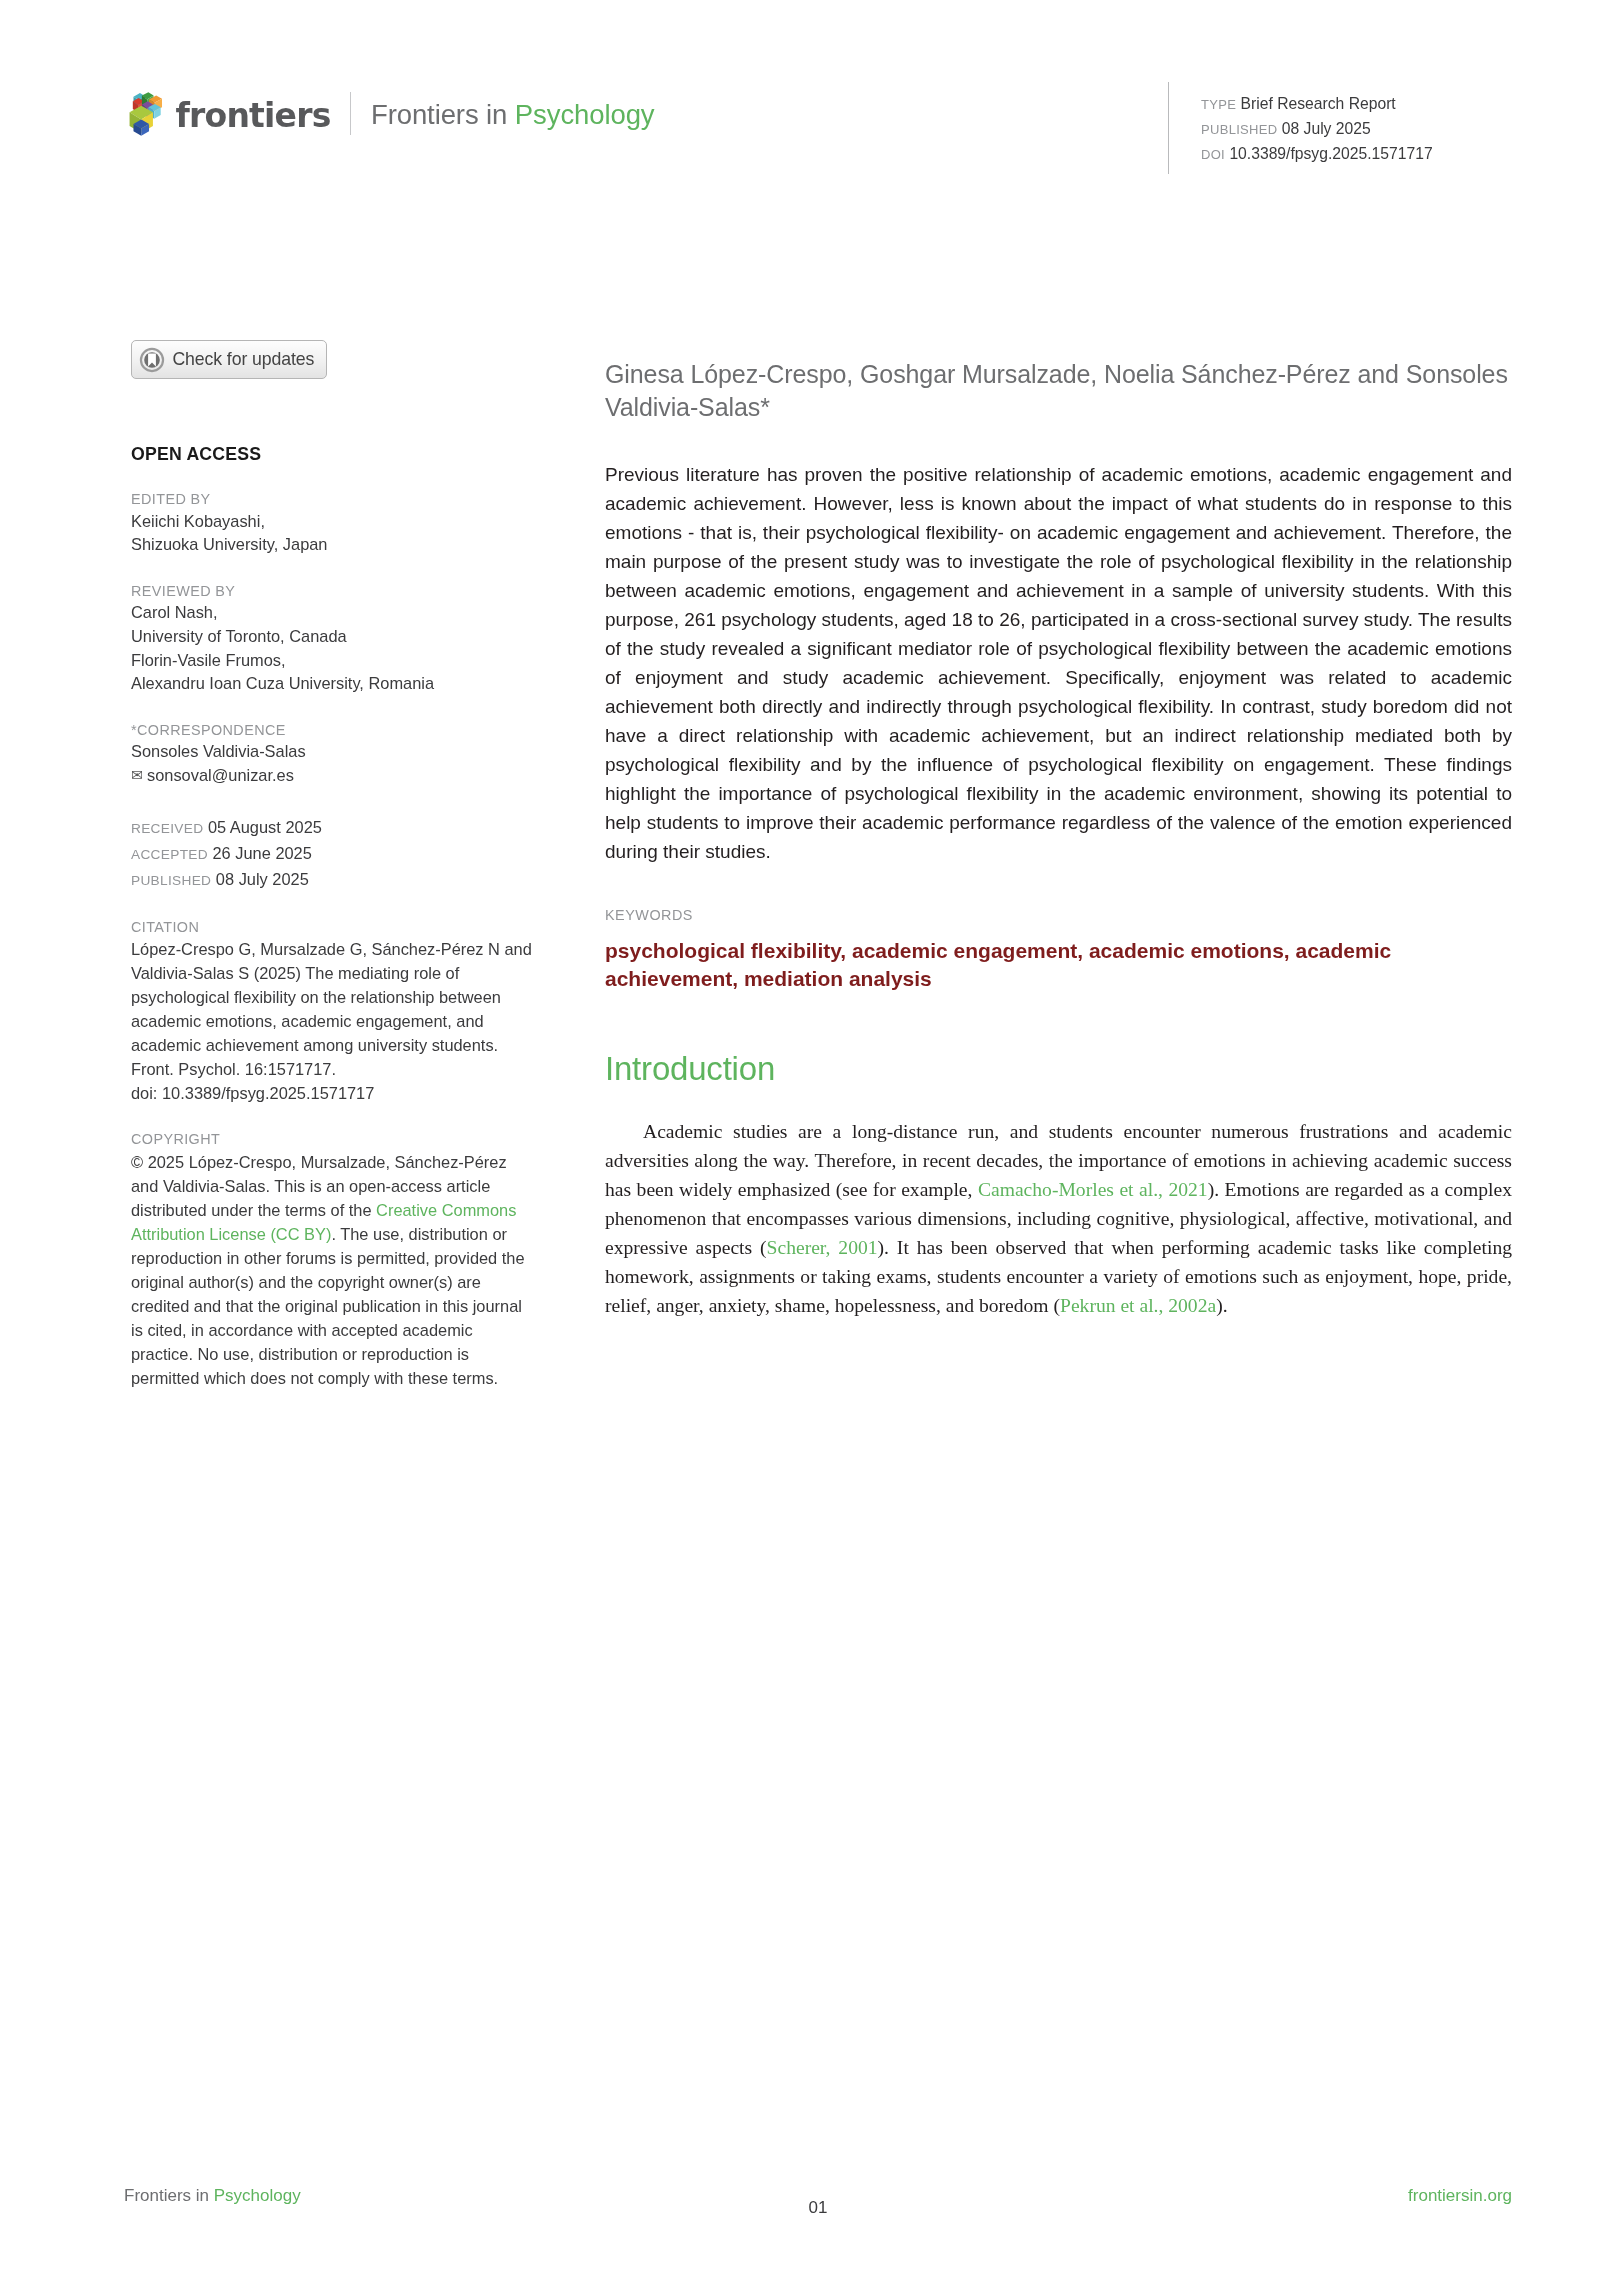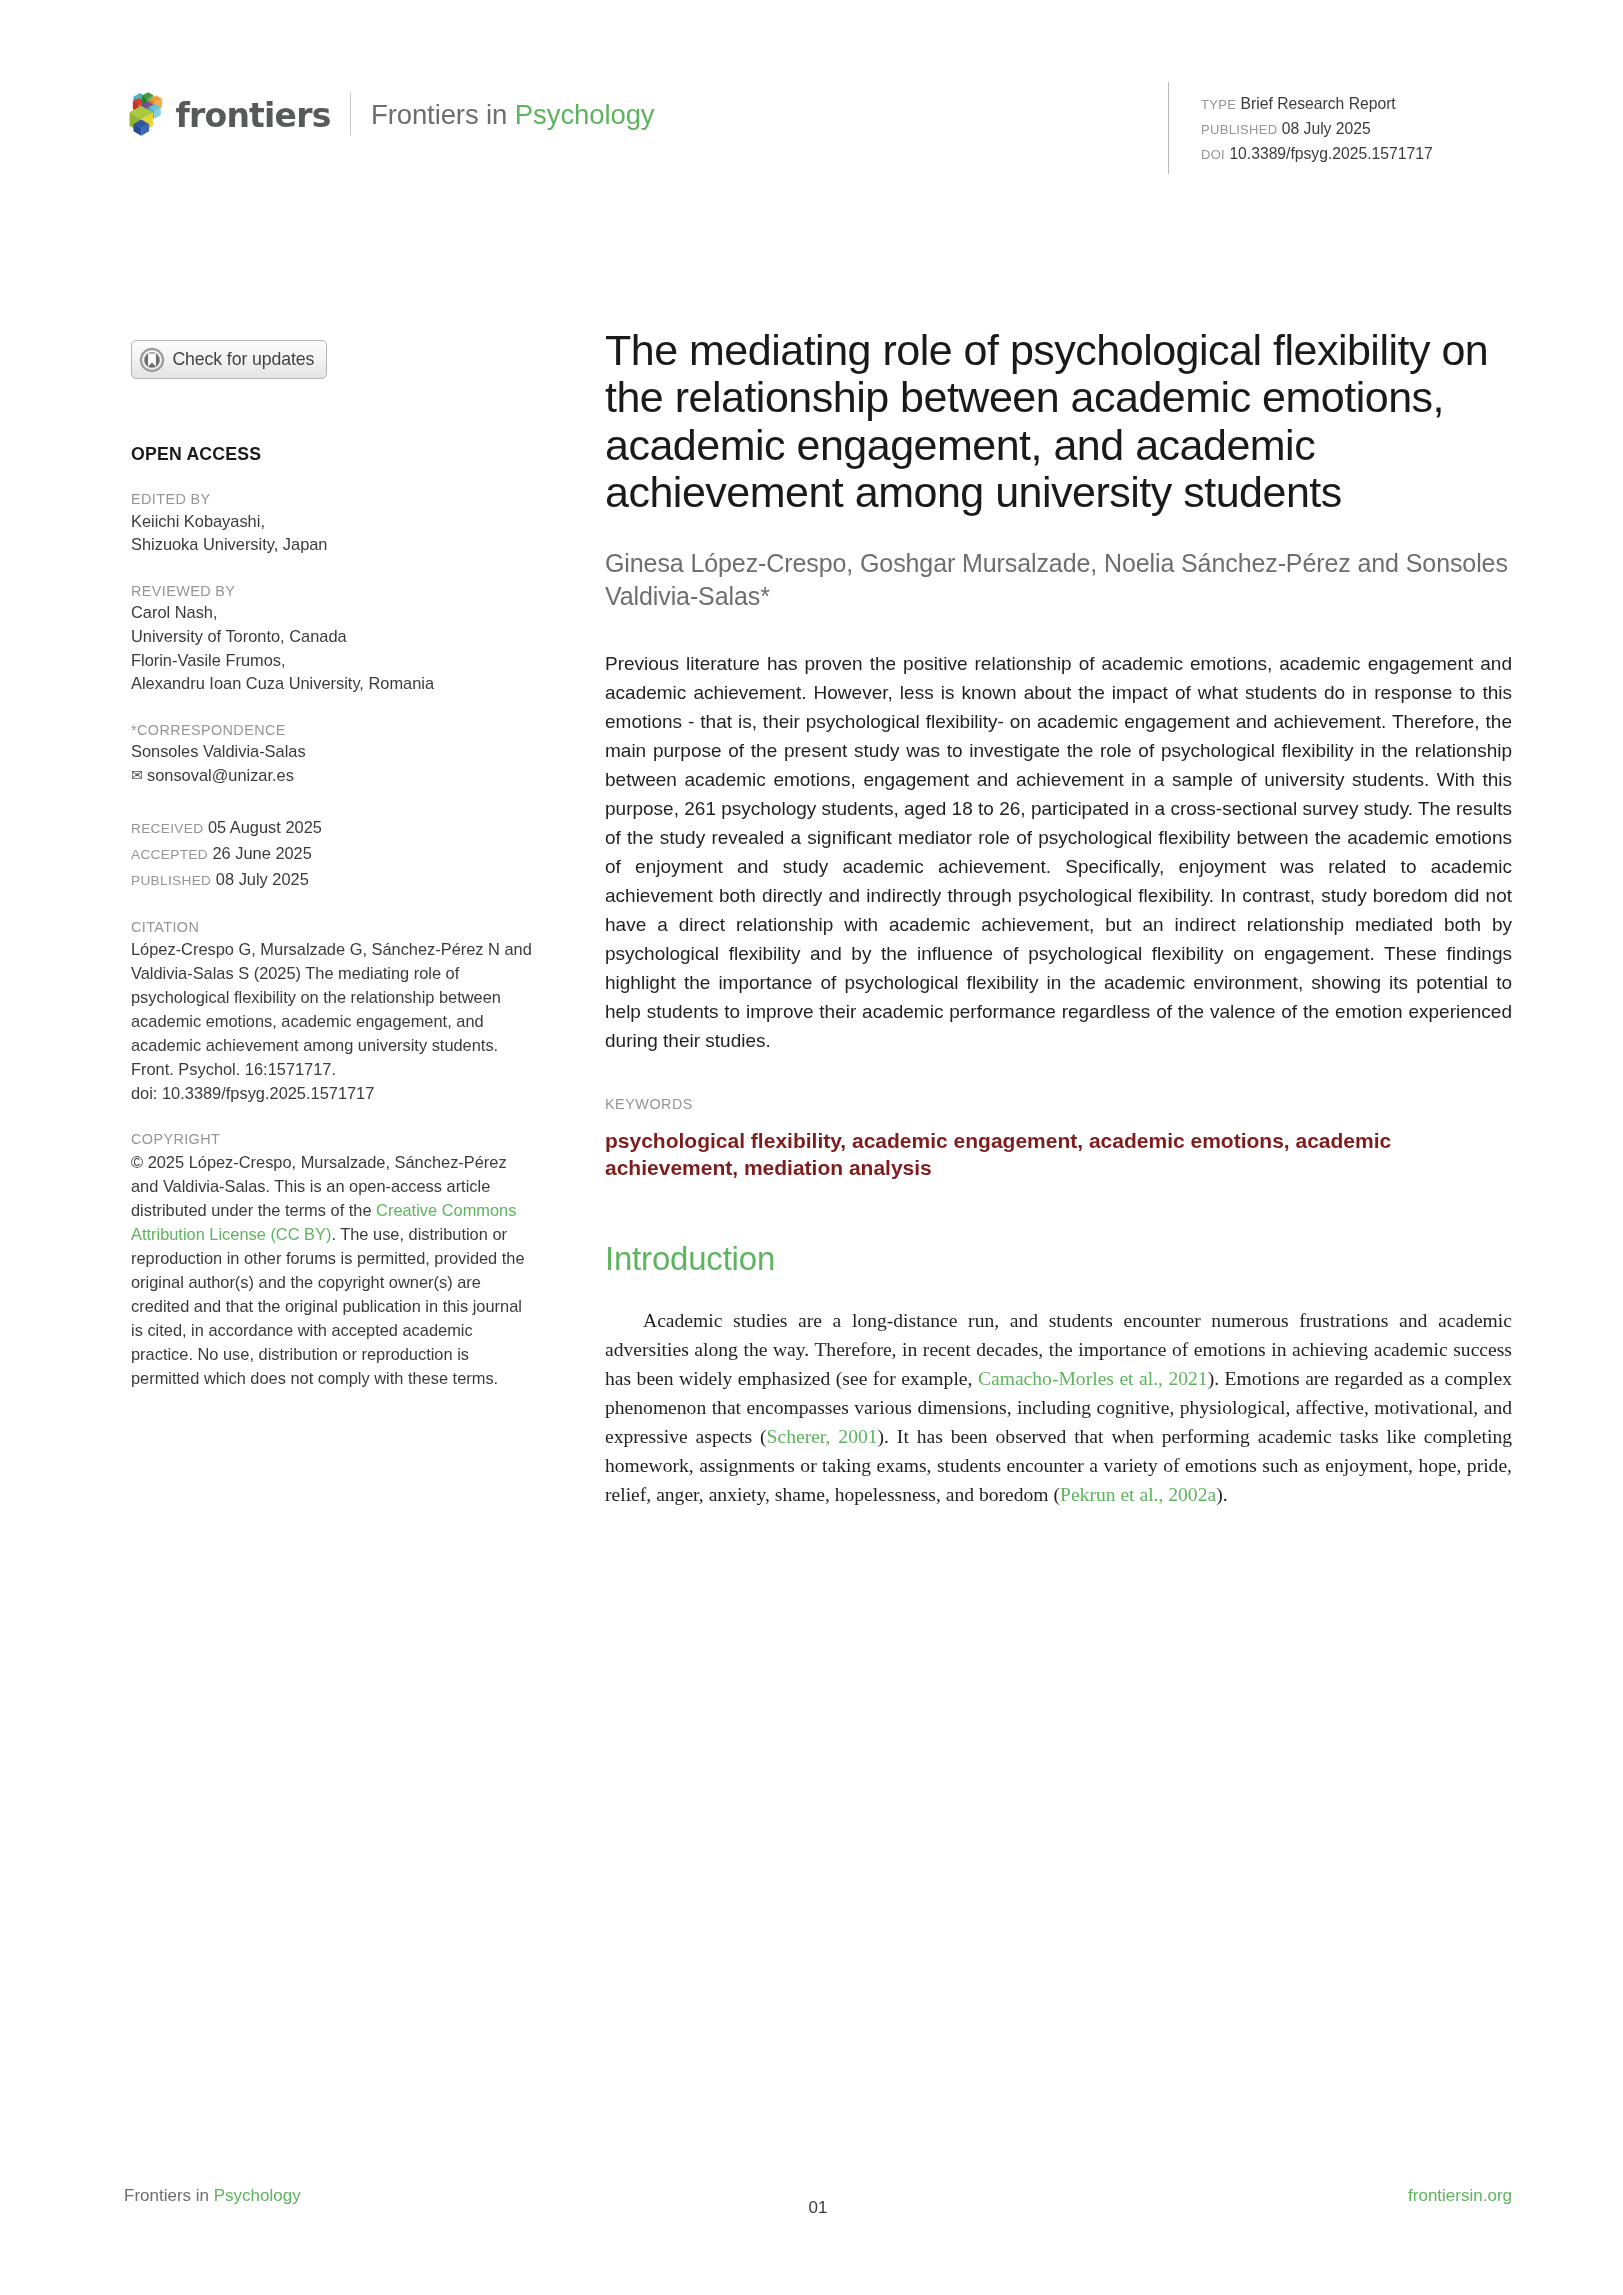--- a/index.html
+++ b/index.html
@@ -413,21 +413,20 @@
 
     <div class="sect">
       <div class="sect-label">COPYRIGHT</div>
       <div class="sect-para"><span>© 2025 López-Crespo, Mursalzade, Sánchez-Pérez and Valdivia-Salas. This is an open-access article distributed under the terms of the </span><span class="lnk">Creative Commons Attribution License (CC BY)</span><span>. The use, distribution or reproduction in other forums is permitted, provided the original author(s) and the copyright owner(s) are credited and that the original publication in this journal is cited, in accordance with accepted academic practice. No use, distribution or reproduction is permitted which does not comply with these terms.</span></div>
     </div>
 
   </div>
 
   <div class="rightcol">
 
-    <h1 class="article-title">The mediating role of psychological flexibility on the relationship between academic emotions, academic engagement, and academic achievement among university students</h1>
 
     <div class="authors">Ginesa López-Crespo, Goshgar Mursalzade, Noelia Sánchez-Pérez and Sonsoles Valdivia-Salas*</div>
 
 
     <div class="abstract">Previous literature has proven the positive relationship of academic emotions, academic engagement and academic achievement. However, less is known about the impact of what students do in response to this emotions - that is, their psychological flexibility- on academic engagement and achievement. Therefore, the main purpose of the present study was to investigate the role of psychological flexibility in the relationship between academic emotions, engagement and achievement in a sample of university students. With this purpose, 261 psychology students, aged 18 to 26, participated in a cross-sectional survey study. The results of the study revealed a significant mediator role of psychological flexibility between the academic emotions of enjoyment and study academic achievement. Specifically, enjoyment was related to academic achievement both directly and indirectly through psychological flexibility. In contrast, study boredom did not have a direct relationship with academic achievement, but an indirect relationship mediated both by psychological flexibility and by the influence of psychological flexibility on engagement. These findings highlight the importance of psychological flexibility in the academic environment, showing its potential to help students to improve their academic performance regardless of the valence of the emotion experienced during their studies.</div>
 
     <div class="kw-label">KEYWORDS</div>
     <div class="kw-text">psychological flexibility, academic engagement, academic emotions, academic achievement, mediation analysis</div>
 
     <h2 class="h1-intro">Introduction</h2>

